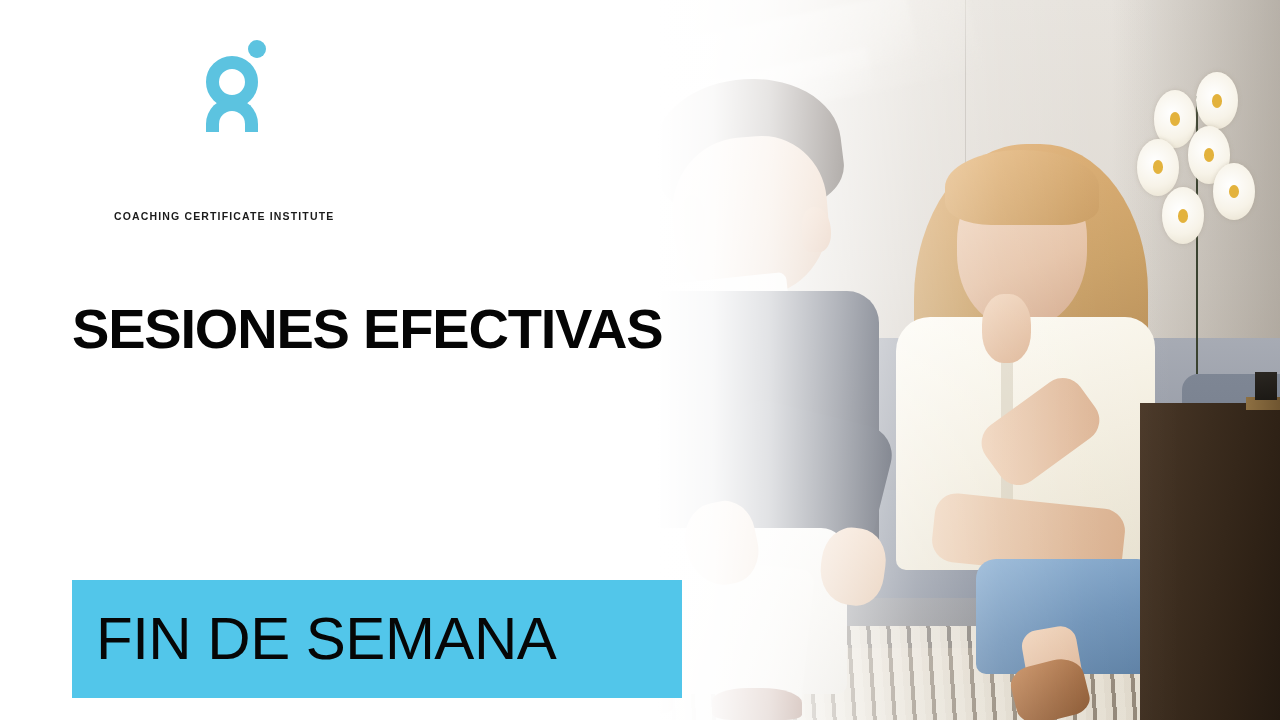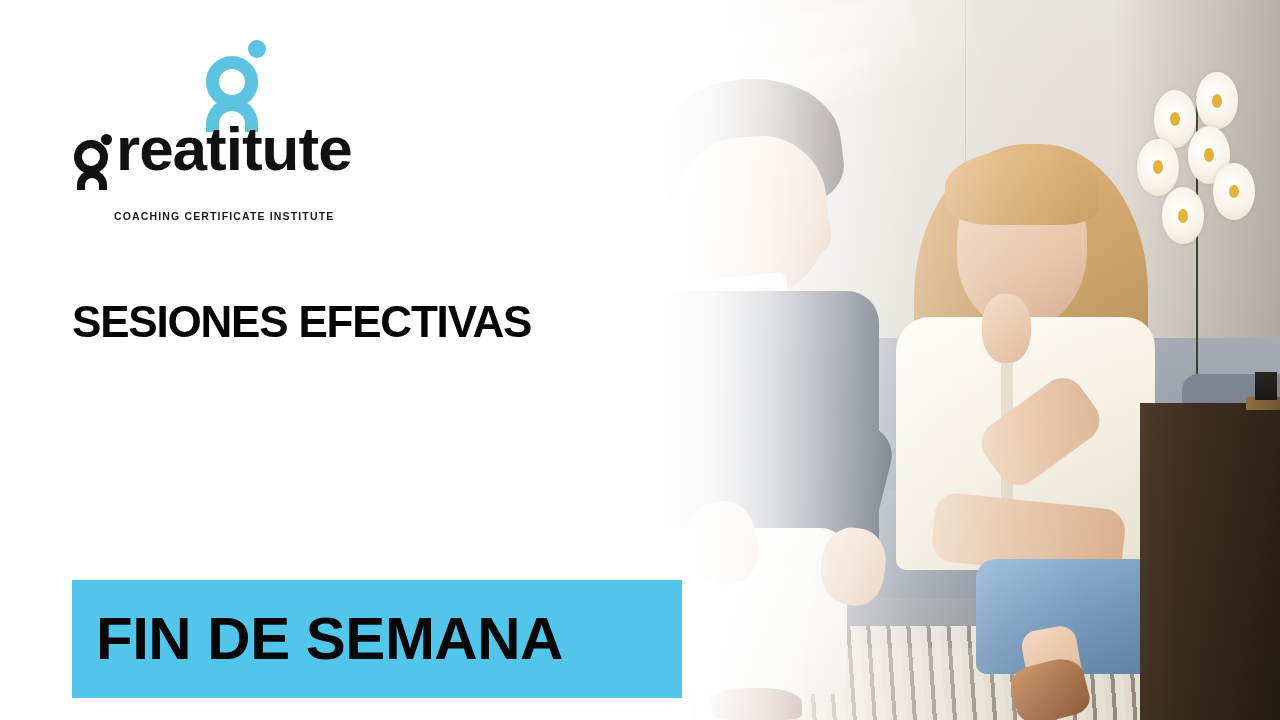--- a/index.html
+++ b/index.html
@@ -371,40 +371,40 @@
     letter-spacing:1.15px;
     color:#1b1b1b;
     white-space:nowrap;
   }
 
   .headline {
     position:absolute; left:72px; top:296px;
     width:620px;
   }
   .headline-line {
-    font-size:44px;
+    font-size:56px;
     font-weight:700;
     letter-spacing:-1.2px;
     line-height:1.18;
     color:#050505;
     white-space:nowrap;
     font-stretch:condensed;
   }
 
   .blue-banner {
     position:absolute; left:72px; top:580px;
     width:610px; height:118px;
     background:#52c6ea;
     display:flex;
     align-items:center;
   }
   .blue-banner-text {
     margin-left:24px;
     font-size:60px;
-    font-weight:700;
+    font-weight:400;
     letter-spacing:-0.5px;
     color:#060606;
     line-height:1;
     white-space:nowrap;
   }
 </style>
 </head>
 <body>
 
 <div class="canvas">
@@ -478,21 +478,20 @@
   </div>
 
   <div class="logo-block">
 
     <div class="logo-mark">
       <div class="logo-dot"></div>
       <div class="logo-ring"></div>
       <div class="logo-arch"></div>
     </div>
 
-    <div class="logo-word"><span class="g-mark"><span class="g-dot"></span><span class="g-ring"></span><span class="g-legs"></span></span><span>reatitute</span></div>
 
     <div class="logo-tagline">COACHING CERTIFICATE INSTITUTE</div>
   </div>
 
   <div class="headline">
     <div class="headline-line">SESIONES EFECTIVAS</div>
   </div>
 
   <div class="blue-banner">
     <div class="blue-banner-text">FIN DE SEMANA</div>

